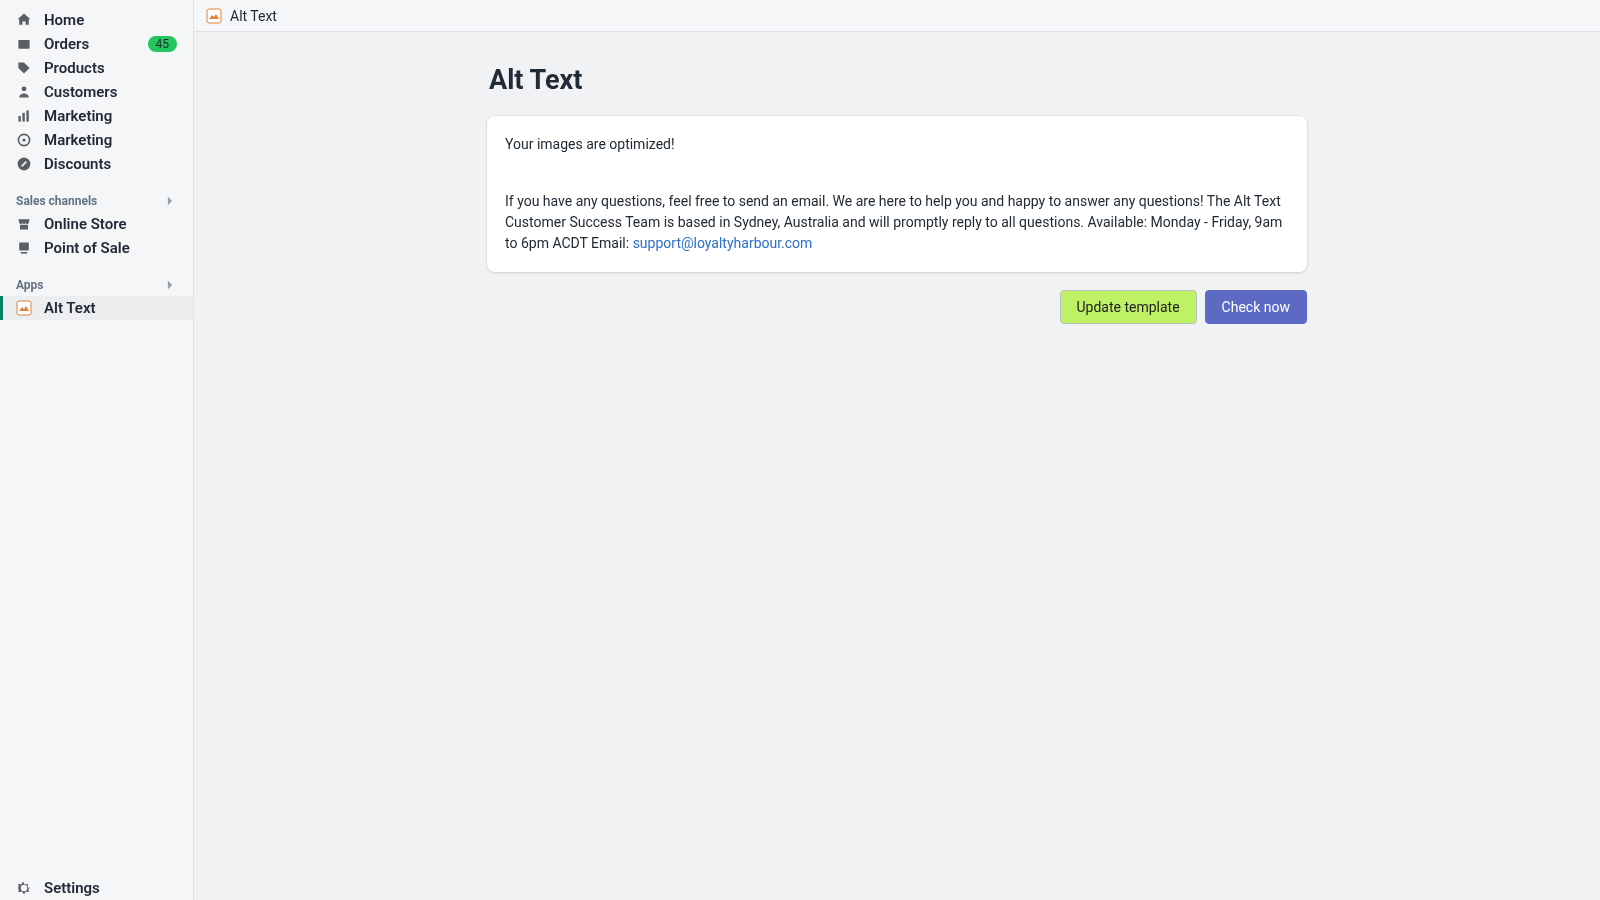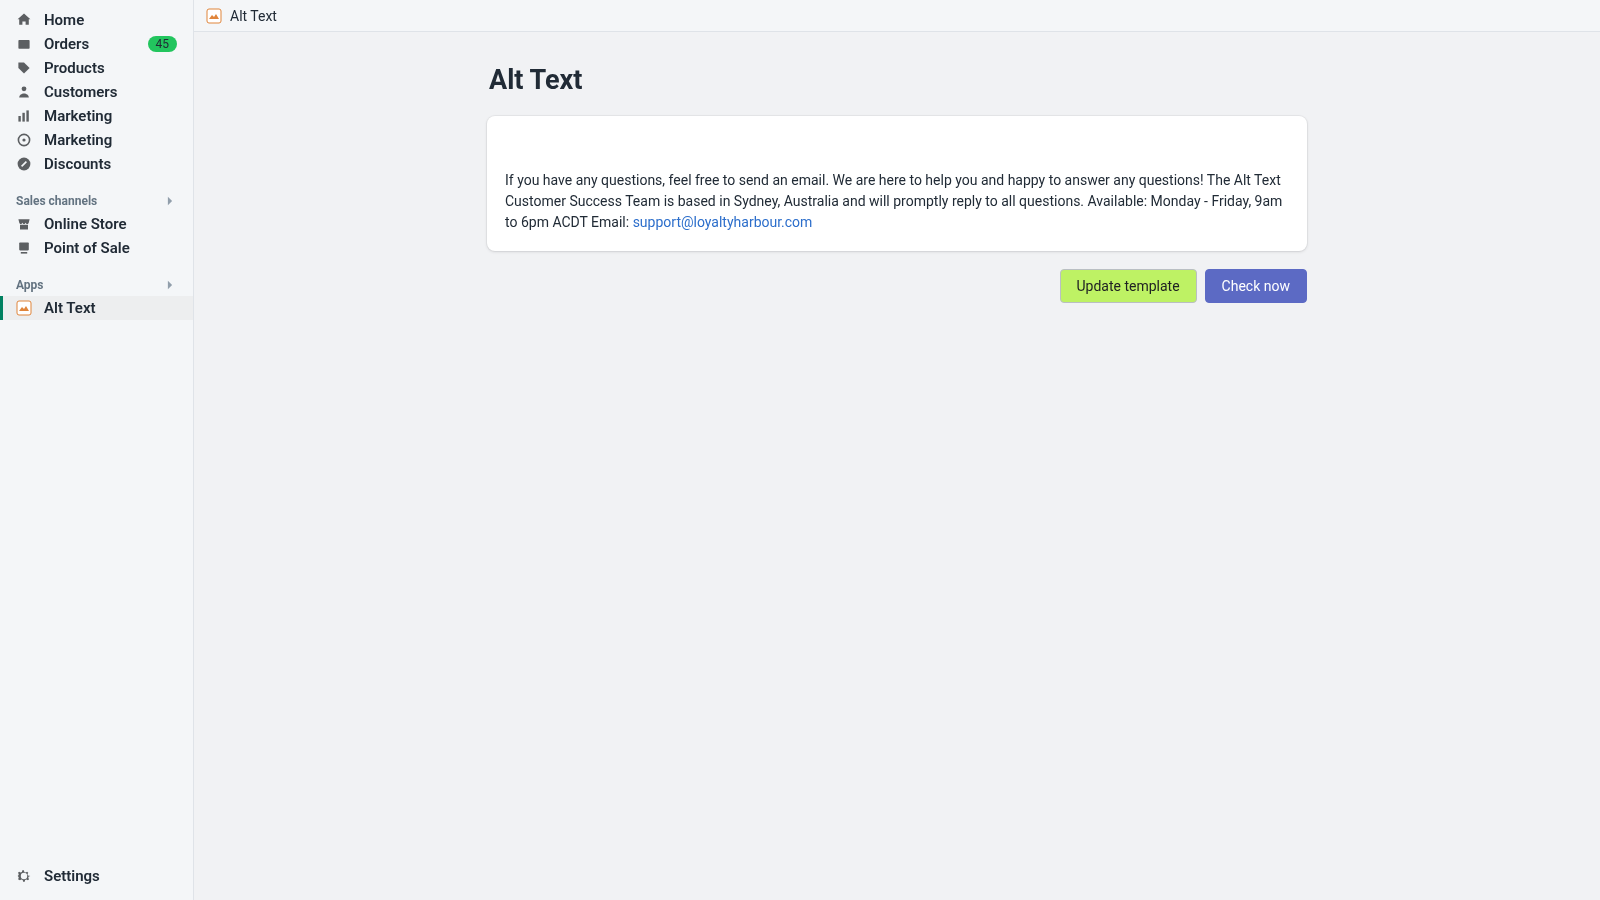--- a/index.html
+++ b/index.html
@@ -92,21 +92,21 @@
       width: 16px;
       height: 16px;
       border-radius: 2px;
       display: flex;
       align-items: center;
       justify-content: center;
       font-size: 10px;
     }
     .sidebar-bottom {
       margin-top: auto;
-      margin-bottom: 12px;
+      margin-bottom: 0;
     }
     .main {
       flex: 1;
       display: flex;
       flex-direction: column;
       background: #f1f2f4;
     }
     .topbar {
       height: 32px;
       background: #f4f6f8;
@@ -326,20 +326,21 @@
         </svg>
     </span>
     <span class="app-title">Alt Text</span>
   </div>
 
   <div class="content">
     <div class="content-inner">
       <h1 class="page-title">Alt Text</h1>
 
       <div class="card">
+        <p>Your images are optimized!</p>
         <p>
           <span>If you have any questions, feel free to send an email. We are here to help you and happy to answer any questions! The Alt Text Customer Success Team is based in Sydney, Australia and will promptly reply to all questions. Available: Monday - Friday, 9am to 6pm ACDT Email: </span><a href="#">support@loyaltyharbour.com</a>
         </p>
       </div>
 
       <div class="actions">
         <button class="btn btn-secondary">Update template</button>
         <button class="btn btn-primary">Check now</button>
       </div>
     </div>

